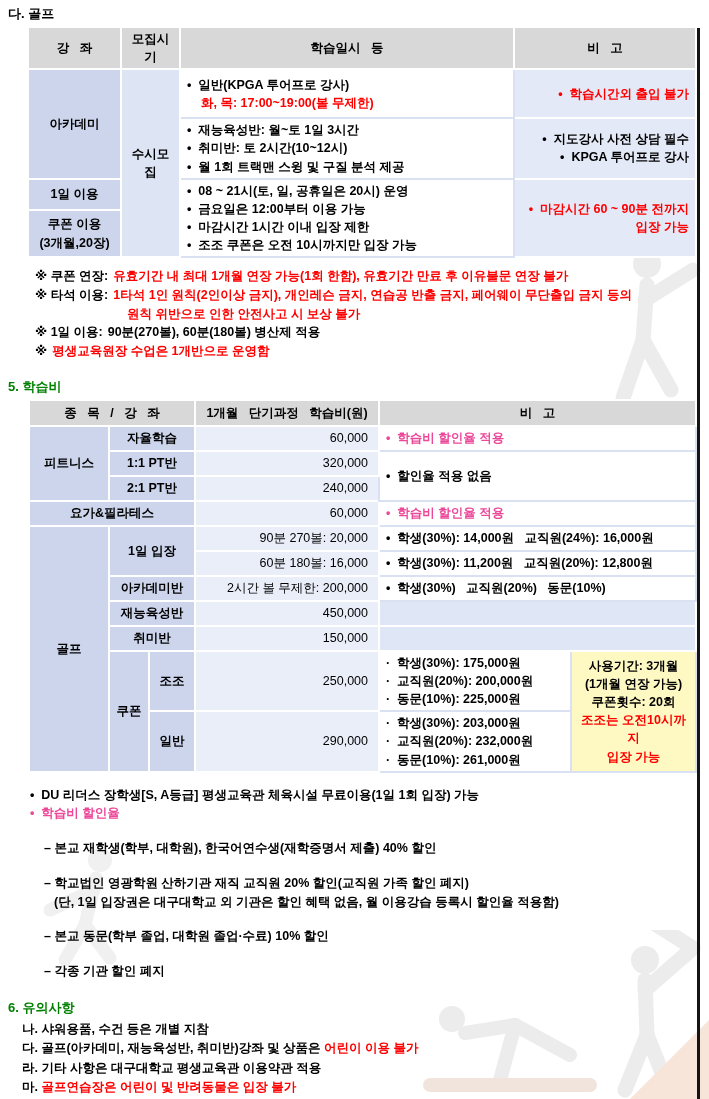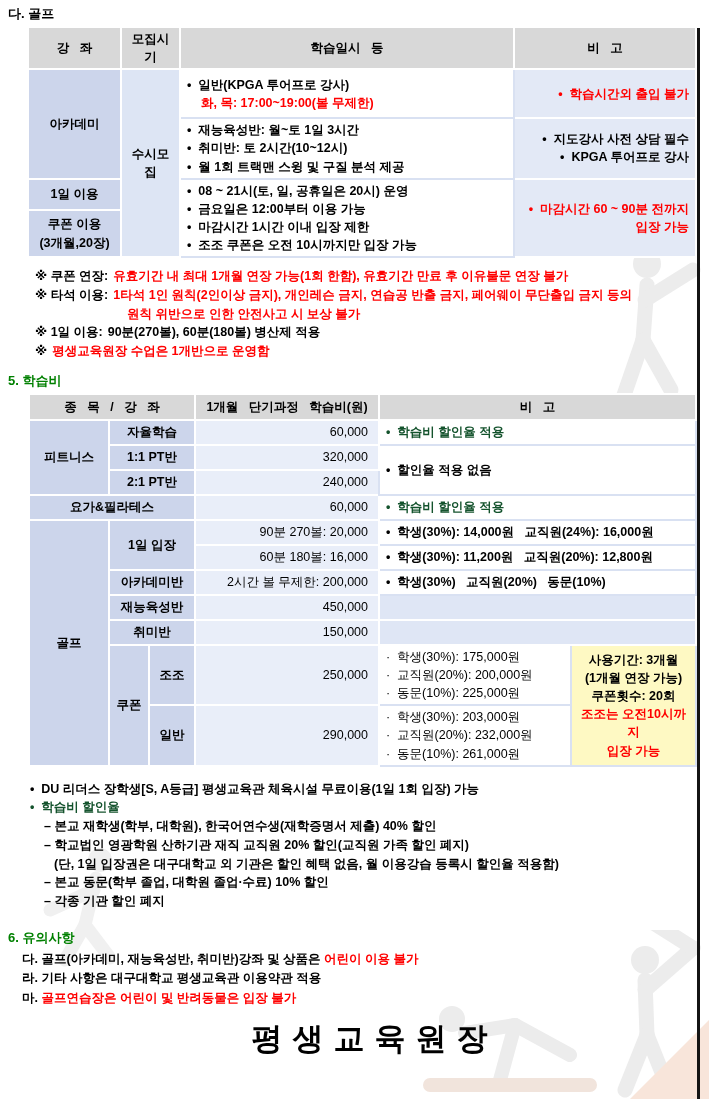--- a/index.html
+++ b/index.html
@@ -12,32 +12,32 @@
   table.t{border-collapse:collapse;table-layout:fixed;font-size:12.5px;margin-left:27px;}
   table.t td,table.t th{border:2px solid #fff;padding:2px 6px;vertical-align:middle;line-height:1.45;}
   table.t th{background:#d8d8d8;font-weight:bold;text-align:center;word-spacing:7px;}
   .lab{background:#ccd5eb;text-align:center;font-weight:bold;}
   .lite{background:#dde5f4;text-align:center;font-weight:bold;}
   .cellw{background:#fff;border-color:#d9e1f2 !important;font-weight:bold;text-align:left;}
   .fillA{background:#e3e9f6;font-weight:bold;text-align:right;}
   .price{background:#e9eef9;text-align:right;font-weight:400;padding-right:10px !important;}
   .emptyn{background:#dfe6f5;}
   .red{color:#ff0000;}
-  .blue{color:#14532d;}
+  .blue{color:#ec4899;}
   .b::before{content:"\2022\00a0\00a0";}
   .sb::before{content:"\00b7\00a0\00a0";}
   .ind{padding-left:14px;}
   .note{white-space:pre-wrap;}
-  .disc{font-weight:400;line-height:1.4;}
+  .disc{font-weight:700;line-height:1.4;}
   .usage{background:#fef9c3;border-color:#d9e1f2 !important;text-align:center;font-weight:bold;line-height:1.5;}
   .notes{margin:9px 0 0 35px;font-size:12.5px;font-weight:bold;line-height:1.5;}
   .notes .nlabel{margin-right:5px;}
   .notes .cont{padding-left:92px;display:block;}
   .bullets{margin:13px 0 0 30px;font-size:12.5px;font-weight:bold;line-height:1.5;}
-  .bullets .sub{padding-left:14px;}
+  .bullets .sub{padding-left:14px;margin-top:16px;}
   .bullets .sub2{padding-left:24px;}
   .notices{margin:3px 0 0 22px;font-size:12.5px;font-weight:bold;line-height:1.55;}
   .signature{margin-top:10px;text-align:center;font-family:"Liberation Serif","DejaVu Serif",serif;
              font-size:31px;font-weight:bold;letter-spacing:10px;transform:translateX(20px);}
   .edge-line{position:absolute;left:697px;top:28px;width:3px;height:1071px;background:#141414;z-index:2;}
   .h32{height:28px;} .h53{height:49px;} .h75{height:60px;} .h30{height:26px;} .h44{height:40px;}
   .r29{height:25px;} .r58{height:54px;}
 </style>
 </head>
 <body>
@@ -157,21 +157,21 @@
         <span class="cont red">원칙 위반으로 인한 안전사고 시 보상 불가</span>
       </div>
       <div>
         <span class="nlabel">※ 1일 이용:</span><span>90분(270볼), 60분(180볼) 병산제 적용</span>
       </div>
       <div>
         <span class="nlabel">※</span><span class="red">평생교육원장 수업은 1개반으로 운영함</span>
       </div>
     </div>
 
-    <div class="sec-title sec-green" style="margin-top:11px;">5.  학습비</div>
+    <div class="sec-title sec-green" style="margin-top:17px;">5.  학습비</div>
 
     <table class="t" style="margin-left:28px;">
       <colgroup>
           <col style="width:80px">
           <col style="width:40px">
           <col style="width:46px">
           <col style="width:184px">
           <col style="width:192px">
           <col style="width:125px">
         </colgroup>
@@ -260,20 +260,21 @@
       <div class="b blue">학습비 할인율</div>
       <div class="sub">– 본교 재학생(학부, 대학원), 한국어연수생(재학증명서 제출) 40% 할인</div>
       <div class="sub">– 학교법인 영광학원 산하기관 재직 교직원 20% 할인(교직원 가족 할인 폐지)</div>
       <div class="sub2">(단, 1일 입장권은 대구대학교 외 기관은 할인 혜택 없음, 월 이용강습 등록시 할인율 적용함)</div>
       <div class="sub">– 본교 동문(학부 졸업, 대학원 졸업·수료) 10% 할인</div>
       <div class="sub">– 각종 기관 할인 폐지</div>
     </div>
 
     <div class="sec-title sec-green" style="margin-top:18px;">6.  유의사항</div>
     <div class="notices">
+      <div>나. 샤워용품, 수건 등은 개별 지참</div>
       <div>
         <span>다. 골프(아카데미, 재능육성반, 취미반)강좌 및 상품은 </span><span class="red">어린이 이용 불가</span>
       </div>
       <div>라. 기타 사항은 대구대학교 평생교육관 이용약관 적용</div>
       <div>
         <span>마. </span><span class="red">골프연습장은 어린이 및 반려동물은 입장 불가</span>
       </div>
     </div>
 
     <div class="signature">평생교육원장</div>

